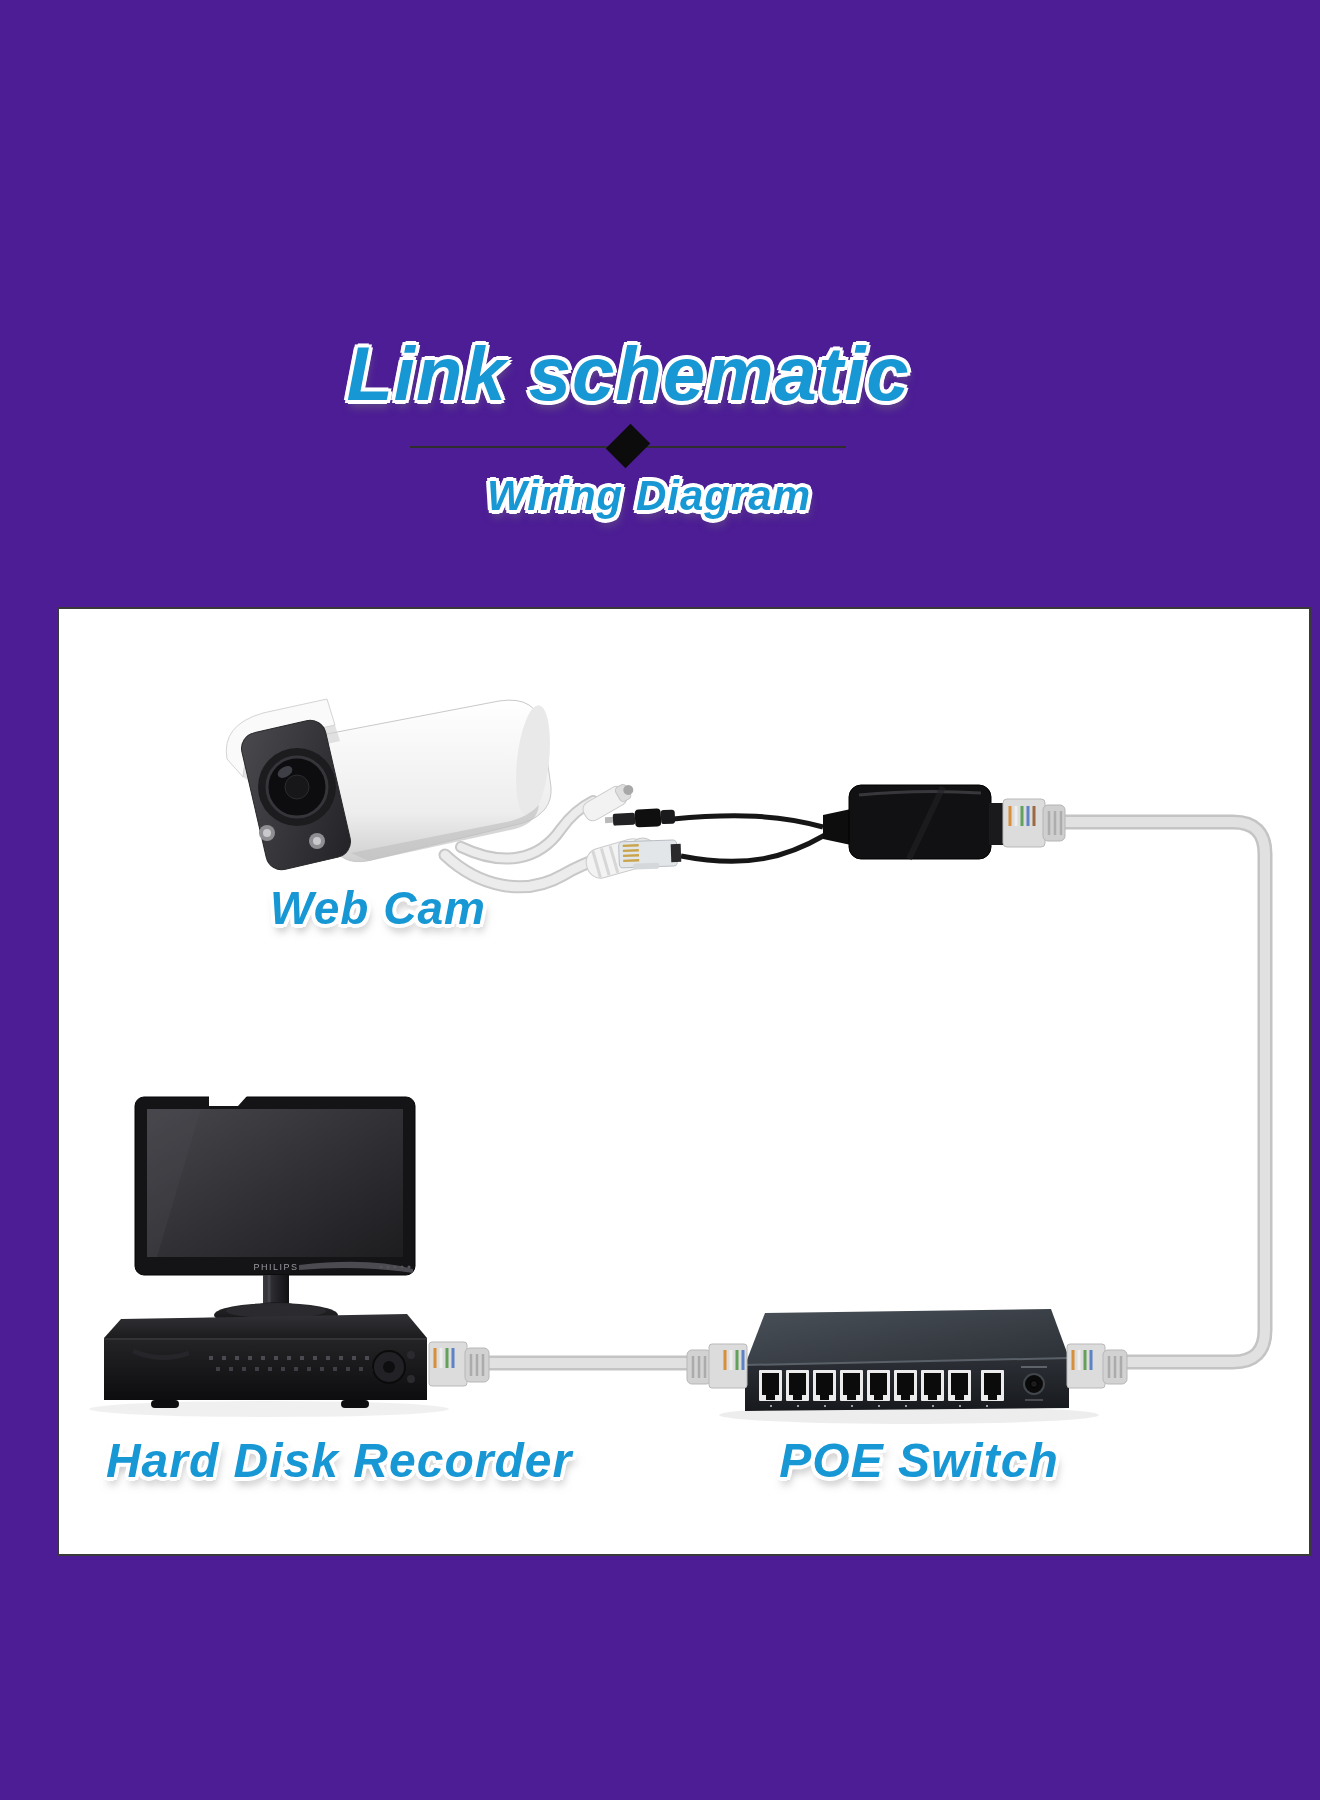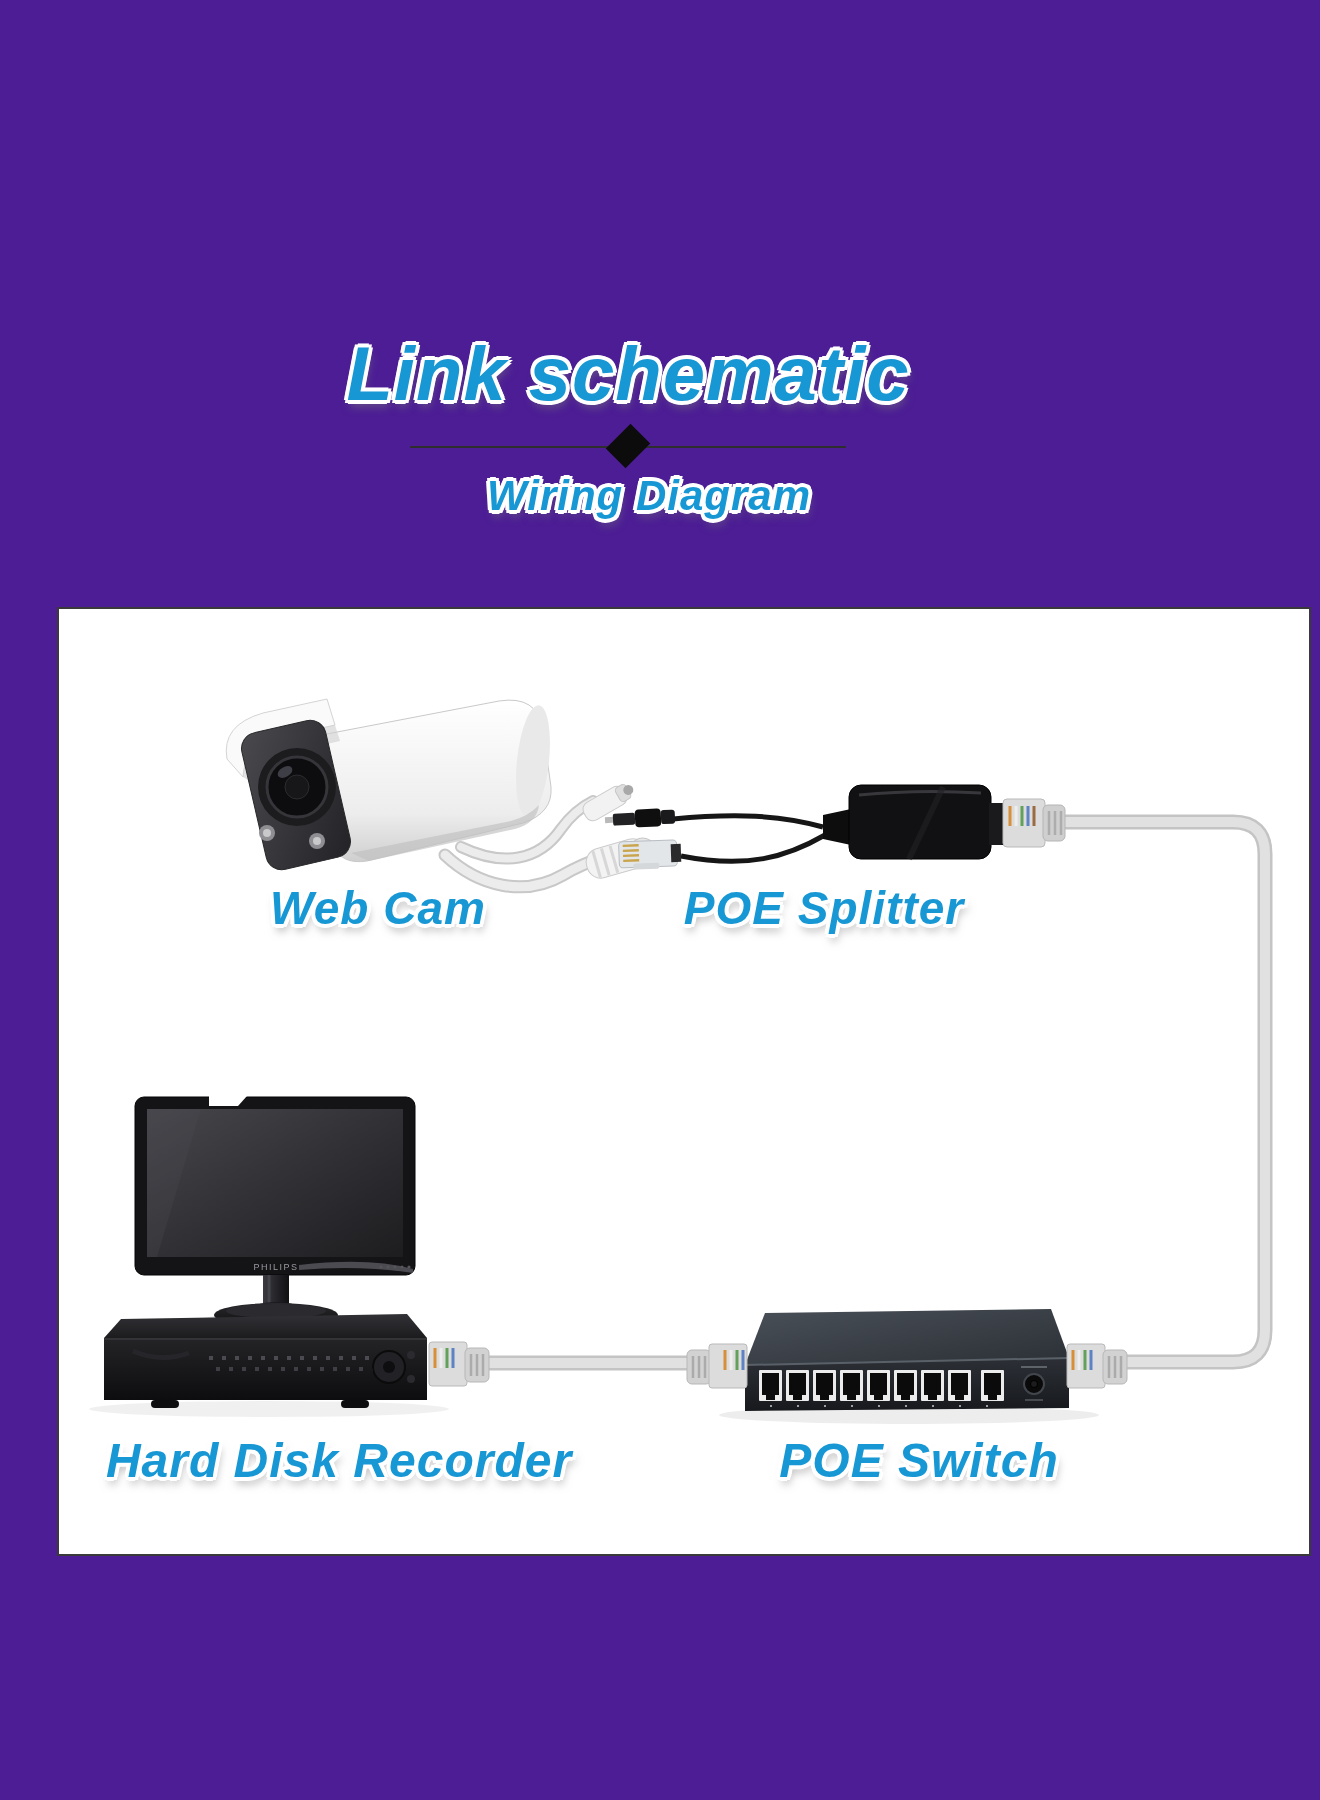--- a/index.html
+++ b/index.html
@@ -277,18 +277,17 @@
           <path d="M 1020 741 V 761" stroke="#ededed" stroke-width="3"></path>
           <path d="M 1026 741 V 761" stroke="#63a05a" stroke-width="3"></path>
           <path d="M 1032 741 V 761" stroke="#5d83c4" stroke-width="3"></path>
           <rect x="1044" y="741" width="24" height="34" rx="5" fill="#d2d2d2" stroke="#b7b7b7"></rect>
           <path d="M 1050 747 V 769 M 1056 747 V 769 M 1062 747 V 769" stroke="#ababab" stroke-width="2.5" fill="none"></path>
         </g>
       </g>
     </svg>
 
     <div class="blue-label dev-label-webcam">Web Cam</div>
-    <div class="blue-label dev-label-splitter">POE Splitter</div>
     <div class="blue-label dev-label-switch">POE Switch</div>
     <div class="blue-label dev-label-recorder">Hard Disk Recorder</div>
   </div>
 
 </div>
 
 </body></html>

